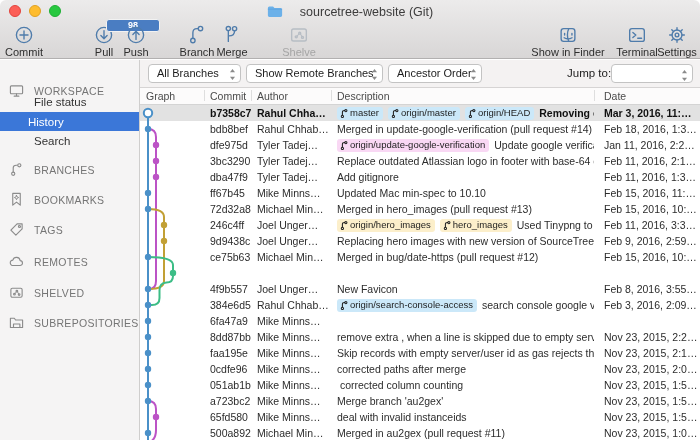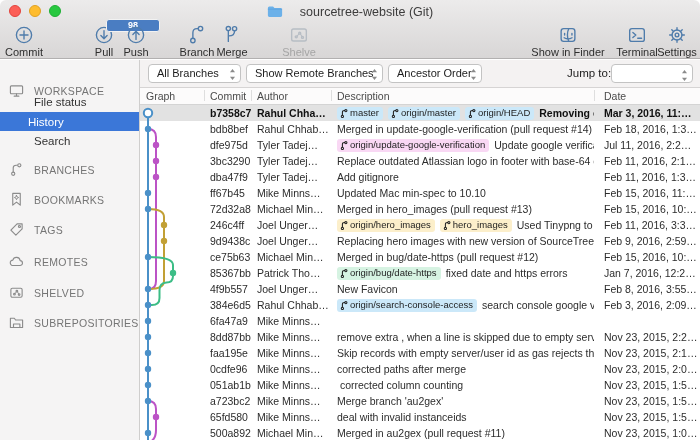--- a/index.html
+++ b/index.html
@@ -334,21 +334,21 @@
             <span class="badge" style="background:#f9d8f4">
               <svg width="8" height="11" viewBox="0 0 10 13" fill="none" stroke="#222" stroke-width="1.3" stroke-linecap="round">
                 <circle cx="3" cy="10.2" r="1.4"></circle>
                 <path d="M3 8.6V5Q3 2.8 5.6 2.8h.4"></path>
                 <circle cx="7.3" cy="2.8" r="1.4"></circle>
               </svg>
               <span>origin/update-google-verification</span>
             </span>
             <span class="c-desc-text">Update google verificati…</span>
           </span>
-          <span class="c-date">Jul 11, 2016, 2:2…</span>
+          <span class="c-date">Jan 11, 2016, 2:2…</span>
         </div>
         <div class="trow" style="top: 48px;">
           <span class="c-hash">3bc3290</span>
           <span class="c-author">Tyler Tadej…</span>
           <span class="c-desc">
             <span class="c-desc-text">Replace outdated Atlassian logo in footer with base-64 en…</span>
           </span>
           <span class="c-date">Feb 11, 2016, 2:1…</span>
         </div>
         <div class="trow" style="top: 64px;">
@@ -407,36 +407,20 @@
           </span>
           <span class="c-date">Feb 9, 2016, 2:59…</span>
         </div>
         <div class="trow" style="top: 144px;">
           <span class="c-hash">ce75b63</span>
           <span class="c-author">Michael Min…</span>
           <span class="c-desc">
             <span class="c-desc-text">Merged in bug/date-https (pull request #12)</span>
           </span>
           <span class="c-date">Feb 15, 2016, 10:…</span>
-        </div>
-        <div class="trow" style="top: 160px;">
-          <span class="c-hash">85367bb</span>
-          <span class="c-author">Patrick Tho…</span>
-          <span class="c-desc">
-            <span class="badge" style="background:#d6f3e2">
-              <svg width="8" height="11" viewBox="0 0 10 13" fill="none" stroke="#222" stroke-width="1.3" stroke-linecap="round">
-                <circle cx="3" cy="10.2" r="1.4"></circle>
-                <path d="M3 8.6V5Q3 2.8 5.6 2.8h.4"></path>
-                <circle cx="7.3" cy="2.8" r="1.4"></circle>
-              </svg>
-              <span>origin/bug/date-https</span>
-            </span>
-            <span class="c-desc-text">fixed date and https errors</span>
-          </span>
-          <span class="c-date">Jan 7, 2016, 12:2…</span>
         </div>
         <div class="trow" style="top: 176px;">
           <span class="c-hash">4f9b557</span>
           <span class="c-author">Joel Unger…</span>
           <span class="c-desc">
             <span class="c-desc-text">New Favicon</span>
           </span>
           <span class="c-date">Feb 8, 2016, 3:55…</span>
         </div>
         <div class="trow" style="top: 192px;">

